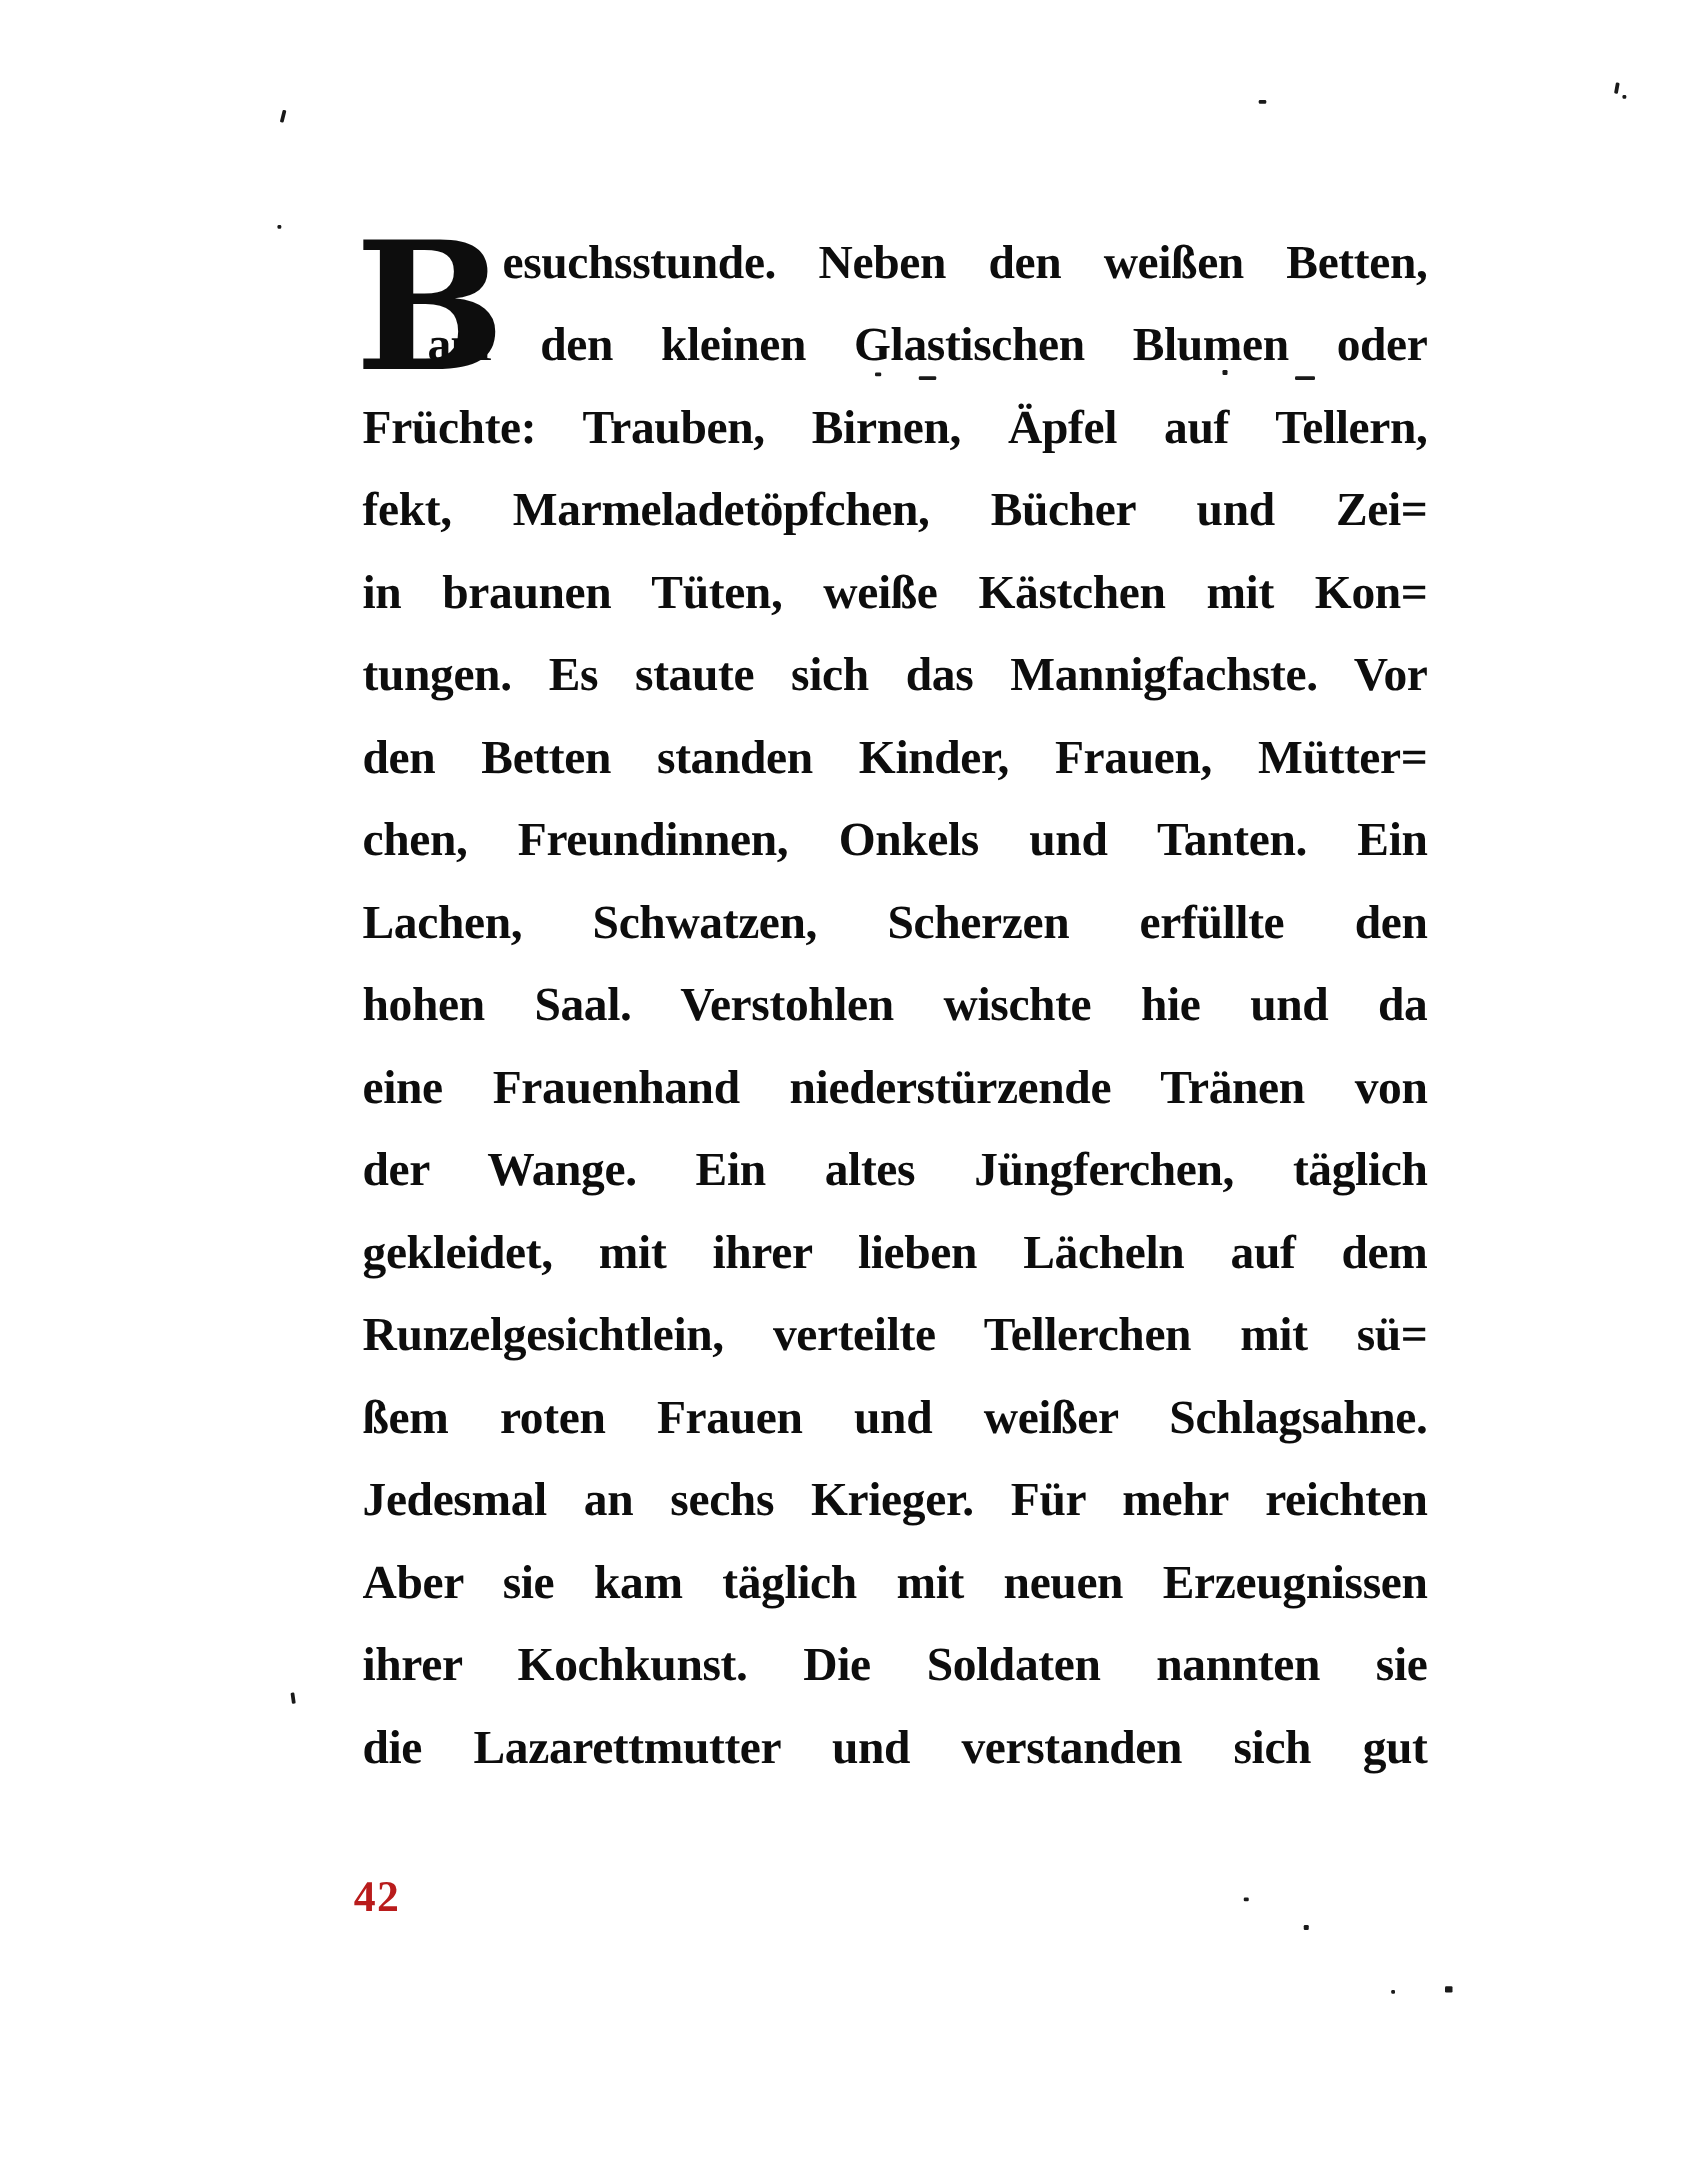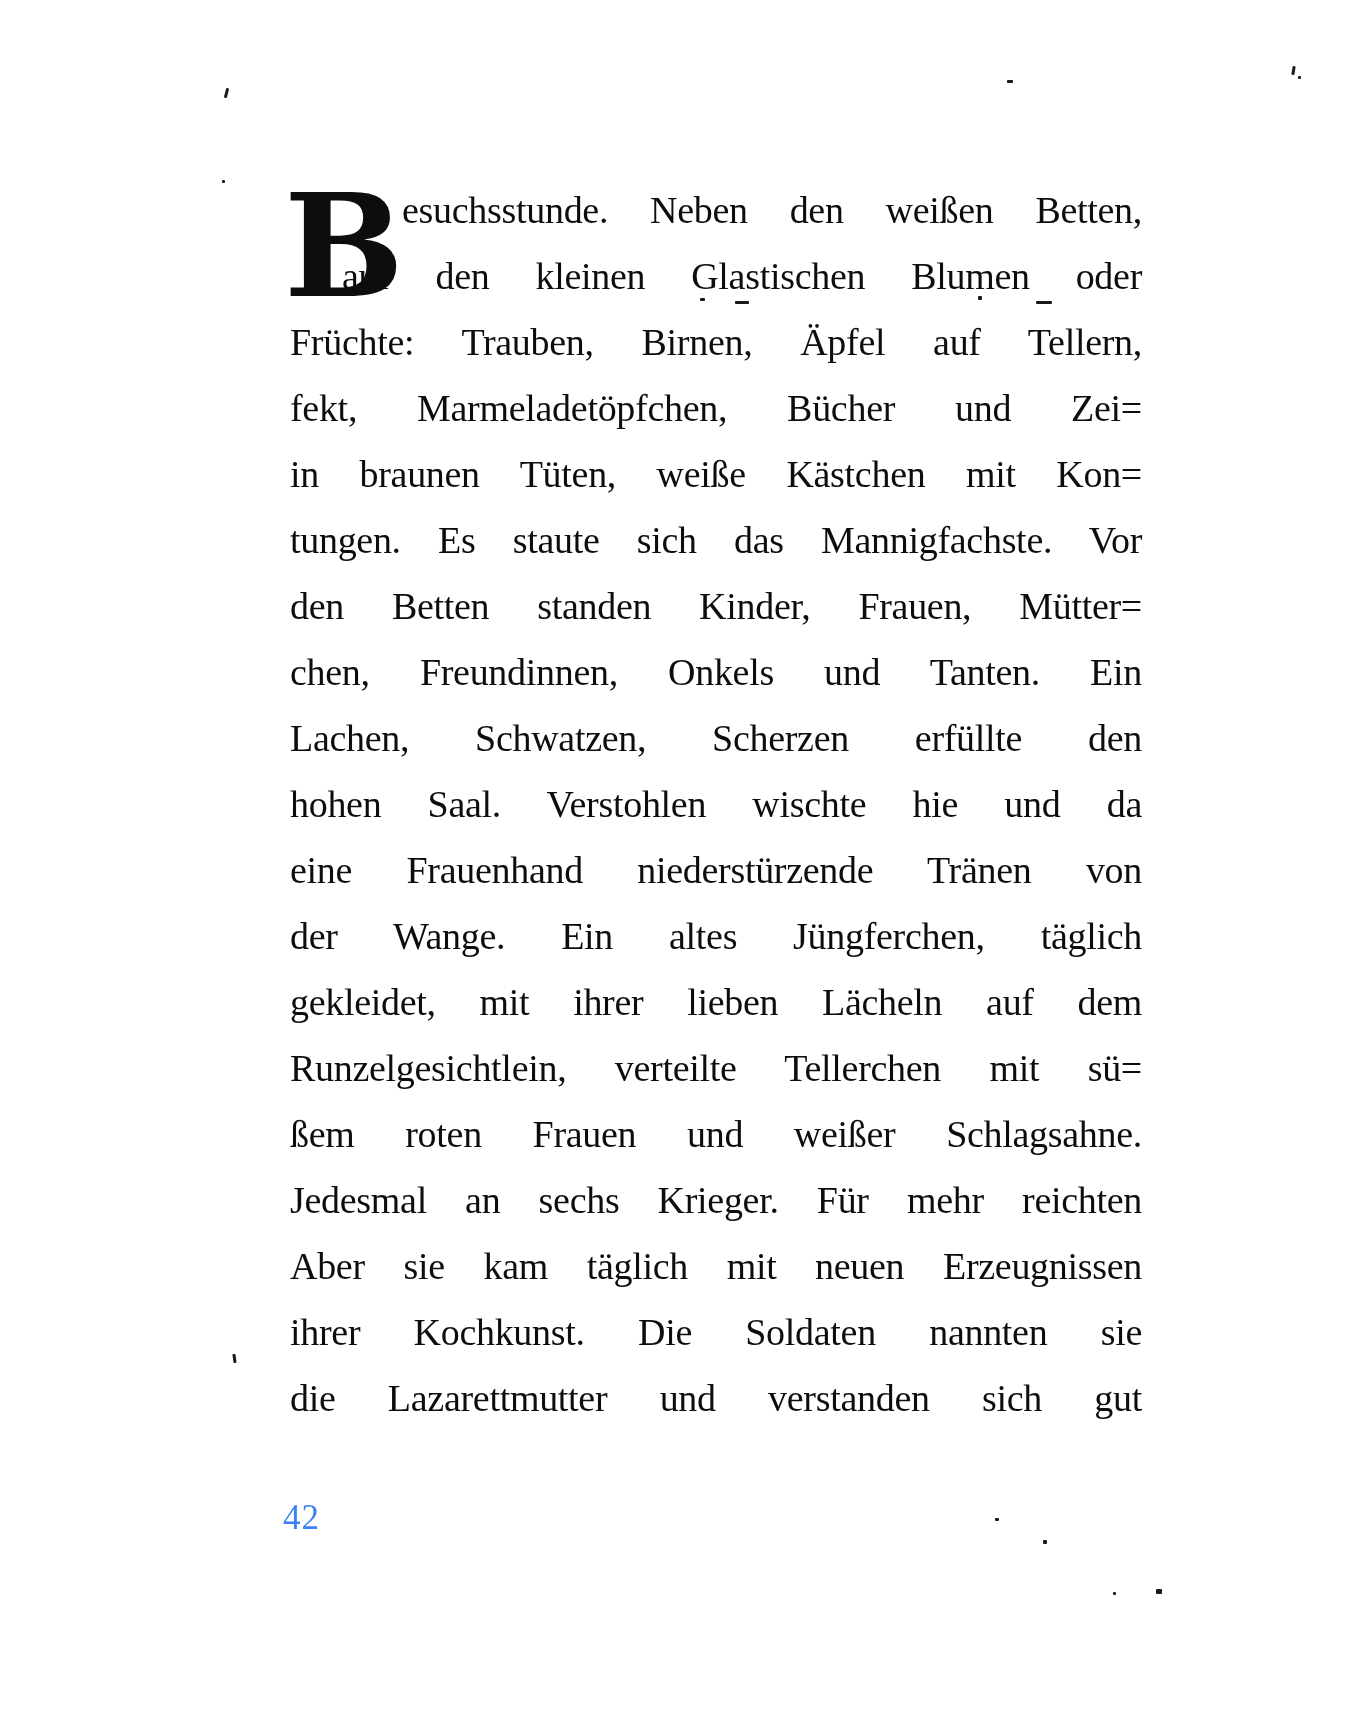--- a/index.html
+++ b/index.html
@@ -19,21 +19,21 @@
   .textblock {
     position: absolute;
     left: 290px;
     top: 177px;
     width: 852px;
   }
   .line {
     height: 66px;
     line-height: 66px;
     font-size: 38px;
-    font-weight: 400;
+    font-weight: 700;
     letter-spacing: -0.3px;
     text-align: justify;
     text-align-last: justify;
     white-space: nowrap;
     color: #0d0d0d;
   }
   .line.indent-first { margin-left: 112px; }
   .line.indent-second { margin-left: 52px; }
   .dropcap {
     position: absolute;
@@ -43,23 +43,23 @@
     line-height: 130px;
     font-weight: 700;
     font-family: "DejaVu Serif", "Liberation Serif", serif;
     color: #0d0d0d;
   }
   .pagenum {
     position: absolute;
     left: 283px;
     top: 1498px;
     font-size: 35px;
-    font-weight: 400;
+    font-weight: 700;
     letter-spacing: 1px;
-    color: #3b82f6;
+    color: #b91c1c;
   }
   .speck {
     position: absolute;
     background: #1a1a1a;
     border-radius: 1px;
   }
   .s1  { left:225px;  top:88px;   width:3px;  height:10px; transform: rotate(14deg); }
   .s2  { left:222px;  top:180px;  width:3px;  height:3px;  }
   .s3  { left:1007px; top:80px;   width:6px;  height:3px;  }
   .s4  { left:1292px; top:66px;   width:3px;  height:9px;  transform: rotate(10deg); }

